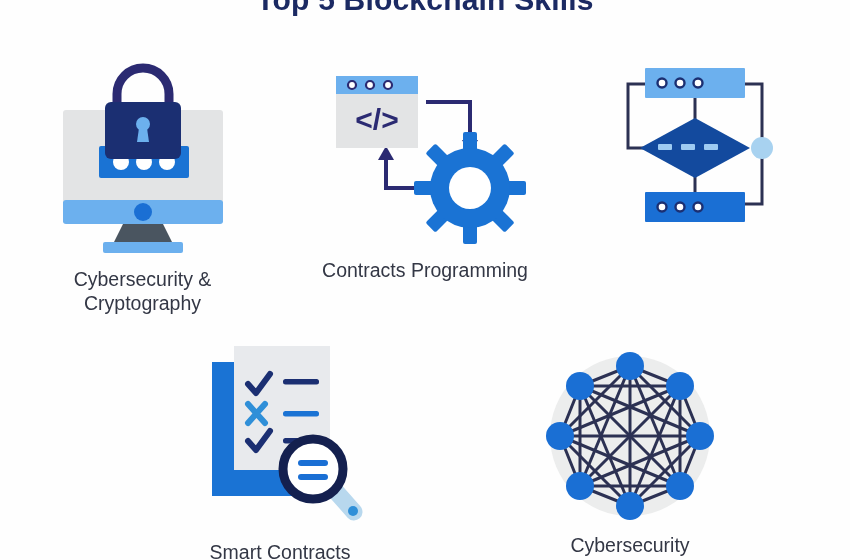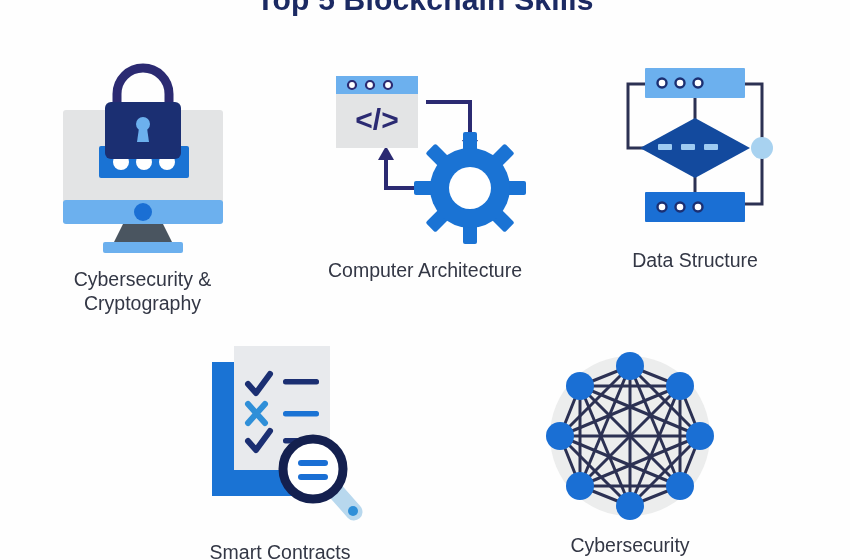--- a/index.html
+++ b/index.html
@@ -129,21 +129,21 @@
               <rect x="-7" y="34" width="14" height="22" rx="2"></rect>
               <rect x="-56" y="-7" width="22" height="14" rx="2"></rect>
               <rect x="34" y="-7" width="22" height="14" rx="2"></rect>
             </g>
           </g>
           <circle cx="0" cy="0" r="40"></circle>
           <circle cx="0" cy="0" r="21" fill="#ffffff"></circle>
         </g>
       </svg>
     </div>
-    <div class="label">Computer Architecture</div>
+    <div class="label">Contracts Programming</div>
   </div>
 
   <div class="card" id="card-datastruct">
     <div class="icon-box">
       <svg width="170" height="165" viewBox="0 0 170 165">
 
         <path d="M35 22 H18 V86 H50" fill="none" stroke="#2c3153" stroke-width="3"></path>
         <path d="M135 22 H152 V86" fill="none" stroke="#2c3153" stroke-width="3"></path>
         <path d="M152 86 V142 H135" fill="none" stroke="#2c3153" stroke-width="3"></path>
         <path d="M85 36 V58" fill="none" stroke="#2c3153" stroke-width="3"></path>
@@ -160,21 +160,20 @@
         <rect x="94" y="82" width="14" height="6" rx="1" fill="#9ecbf2"></rect>
 
         <rect x="35" y="130" width="100" height="30" rx="1" fill="#1a6fd4"></rect>
         <circle cx="52" cy="145" r="4.5" fill="#ffffff" stroke="#1b2f72" stroke-width="2.4"></circle>
         <circle cx="70" cy="145" r="4.5" fill="#ffffff" stroke="#1b2f72" stroke-width="2.4"></circle>
         <circle cx="88" cy="145" r="4.5" fill="#ffffff" stroke="#1b2f72" stroke-width="2.4"></circle>
 
         <circle cx="152" cy="86" r="11" fill="#a8d2f0"></circle>
       </svg>
     </div>
-    <div class="label">Data Structure</div>
   </div>
 
   <div class="card" id="card-smart">
     <div class="icon-box">
       <svg width="180" height="185" viewBox="0 0 180 185">
 
         <path d="M22 22 h26 v108 h92 v26 H22 z" fill="#1a73d4"></path>
 
         <rect x="44" y="6" width="96" height="124" fill="#e8eaed"></rect>
 

